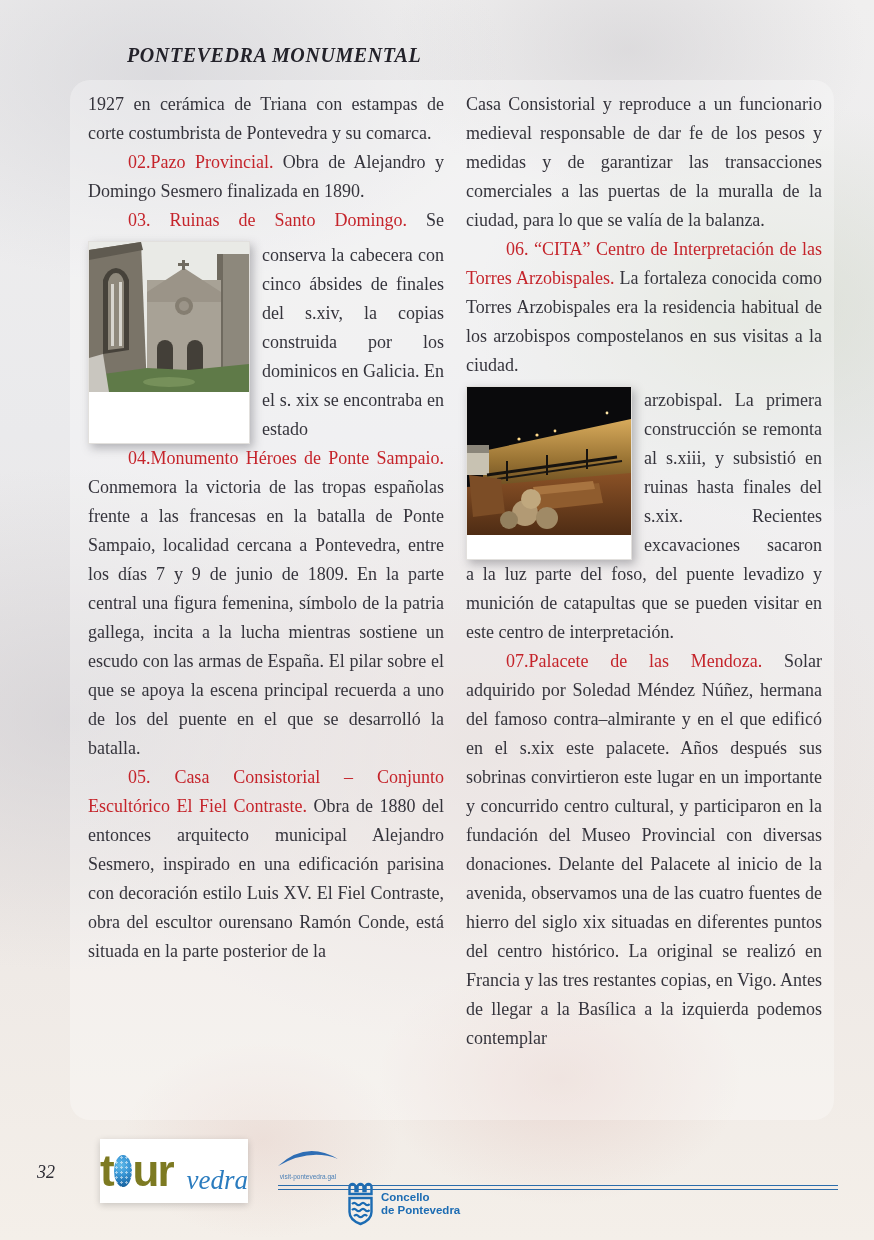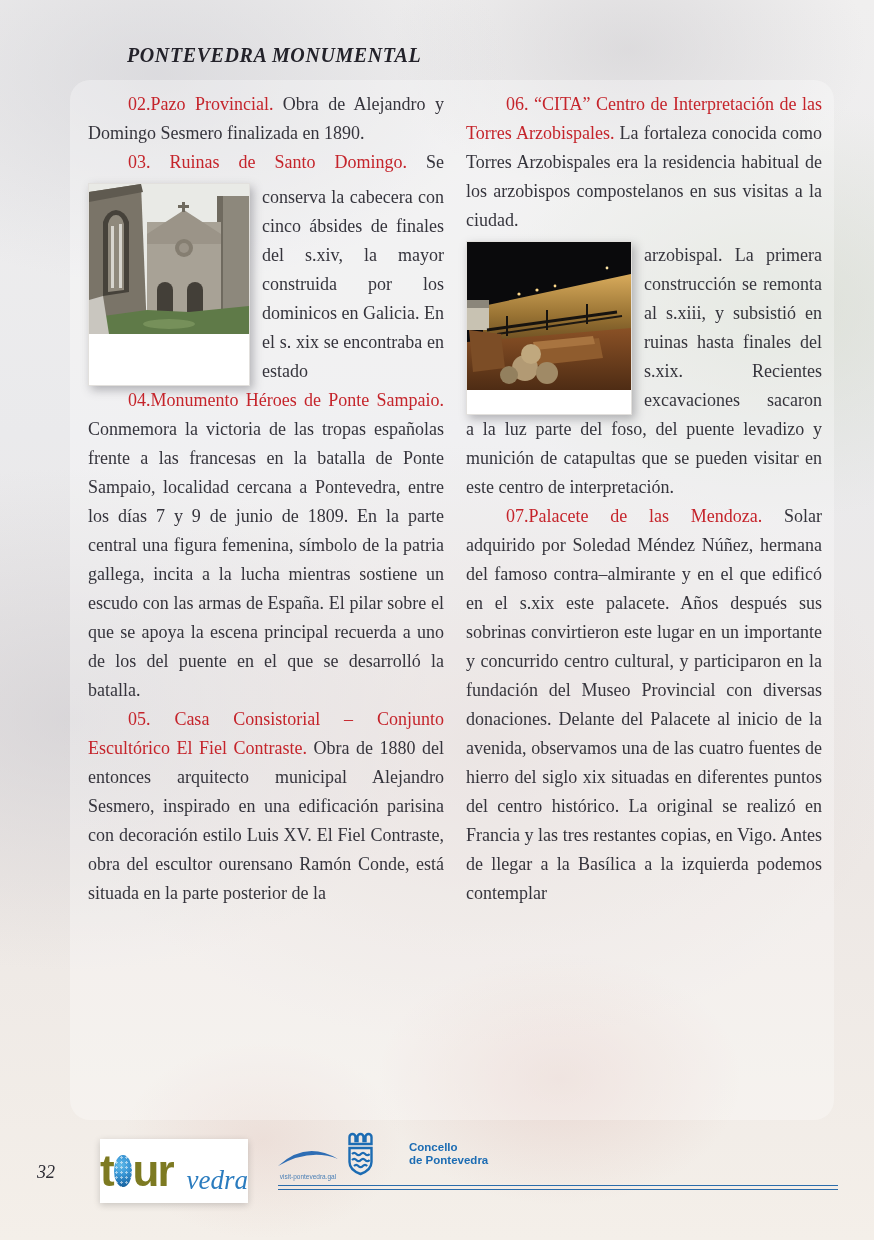--- a/index.html
+++ b/index.html
@@ -52,35 +52,36 @@
       radial-gradient(circle at 35% 32%, #62bbе9 0%, #3d9ad8 35%, #1f6fae 75%, #14568c 100%);
     background-image:
       radial-gradient(rgba(255,255,255,0.55) 1px, transparent 1.4px),
       radial-gradient(circle at 35% 32%, #62bbe9 0%, #3d9ad8 35%, #1f6fae 75%, #14568c 100%);
     background-size:5px 5px, 100% 100%; }
   .vedra { font-family:Liberation Serif, serif; font-style:italic;
     font-size:27px; color:#2b7cbf; position:relative; top:9px; margin-left:14px; }
   .visit-block { position:absolute; left:274px; top:1146px; width:68px; text-align:center; }
   .visit-label { font-family:"Liberation Sans", sans-serif; font-size:6.5px;
     color:#4a7fb5; display:block; margin-top:1px; }
-  .concello { position:absolute; left:347px; top:1132px; display:flex; align-items:center;gap:28px; }
+  .concello { position:absolute; left:347px; top:1182px; display:flex; align-items:center; }
   .concello-text { font-family:"Liberation Sans", sans-serif; font-weight:bold;
     font-size:11.5px; line-height:13px; color:#1c6cb3; margin-left:7px; }
   .footer-rule { position:absolute; left:278px; top:1185px; width:560px; height:3px;
     border-top:1.6px solid #2a6cab; border-bottom:1.6px solid #2a6cab; }
 </style>
 </head>
 <body>
 
 <div class="page">
   <div class="veil"></div>
 
   <h1 class="page-title">PONTEVEDRA MONUMENTAL</h1>
 
   <div class="col col-left">
+    <p class="para no-indent"><span>1927 en cerámica de Triana con estampas de corte costumbrista de Pontevedra y su comarca.</span></p>
     <p class="para"><span class="lead">02.Pazo Provincial.</span><span> Obra de Alejandro y Domingo Sesmero finalizada en 1890.</span></p>
     <p class="para force-justify"><span class="lead">03. Ruinas de Santo Domingo.</span><span> Se</span></p>
     <div class="img-row">
       <span class="photo-frame">
         <svg width="160" height="150" viewBox="0 0 160 150">
           <rect width="160" height="150" fill="#e9eae6"></rect>
           <rect x="128" y="12" width="32" height="138" fill="#8d887c"></rect>
           <rect x="128" y="12" width="6" height="138" fill="#6f6a5f"></rect>
           <rect x="58" y="38" width="74" height="92" fill="#a8a296"></rect>
           <polygon points="58,50 95,26 132,50 132,60 58,60" fill="#9b9488"></polygon>
@@ -94,27 +95,28 @@
           <polygon points="0,8 52,0 54,8 0,18" fill="#5f5a50"></polygon>
           <path d="M14,112 v-74 a14,18 0 0 1 13,-12 a14,18 0 0 1 13,12 v70 z" fill="#46423a"></path>
           <path d="M19,108 v-68 a8,12 0 0 1 8,-9 a8,12 0 0 1 8,9 v66 z" fill="#8f897c"></path>
           <rect x="22" y="42" width="3" height="62" fill="#d8d6cf"></rect>
             <rect x="30" y="40" width="3" height="64" fill="#d8d6cf"></rect>
           <polygon points="0,150 160,150 160,122 100,128 58,126 0,134" fill="#5f7a48"></polygon>
           <ellipse cx="80" cy="140" rx="26" ry="5" fill="#76905a"></ellipse>
           <polygon points="0,116 14,112 20,150 0,150" fill="#c9c6bf"></polygon>
         </svg>
       </span>
-      <div class="beside">conserva la cabecera con cinco ábsides de finales del s.xiv, la mayor construida por los dominicos en Galicia. En el s. xix se encontraba en estado</div>
+      <div class="beside">conserva la cabecera con cinco ábsides de finales del s.xiv, la copias construida por los dominicos en Galicia. En el s. xix se encontraba en estado</div>
     </div>
     <p class="para"><span class="lead">04.Monumento Héroes de Ponte Sampaio.</span><span> Conmemora la victoria de las tropas españolas frente a las francesas en la batalla de Ponte Sampaio, localidad cercana a Pontevedra, entre los días 7 y 9 de junio de 1809. En la parte central una figura femenina, símbolo de la patria gallega, incita a la lucha mientras sostiene un escudo con las armas de España. El pilar sobre el que se apoya la escena principal recuerda a uno de los del puente en el que se desarrolló la batalla.</span></p>
     <p class="para"><span class="lead">05. Casa Consistorial – Conjunto Escultórico El Fiel Contraste.</span><span> Obra de 1880 del entonces arquitecto municipal Alejandro Sesmero, inspirado en una edificación parisina con decoración estilo Luis XV. El Fiel Contraste, obra del escultor ourensano Ramón Conde, está situada en la parte posterior de la</span></p>
   </div>
 
   <div class="col col-right">
+    <p class="para no-indent">Casa Consistorial y reproduce a un funcionario medieval responsable de dar fe de los pesos y medidas y de garantizar las transacciones comerciales a las puertas de la muralla de la ciudad, para lo que se valía de la balanza.</p>
     <p class="para"><span class="lead">06. “CITA” Centro de Interpretación de las Torres Arzobispales.</span><span> La fortaleza conocida como Torres Arzobispales era la residencia habitual de los arzobispos compostelanos en sus visitas a la ciudad.</span></p>
     <div class="img-row">
       <span class="photo-frame">
         <svg width="164" height="148" viewBox="0 0 164 148">
           <defs>
             <linearGradient id="wallg" x1="0" y1="0" x2="0" y2="1">
               <stop offset="0" stop-color="#d8ab5c"></stop>
                 <stop offset="0.6" stop-color="#9a7434"></stop>
                 <stop offset="1" stop-color="#6d4f22"></stop>
             </linearGradient>

